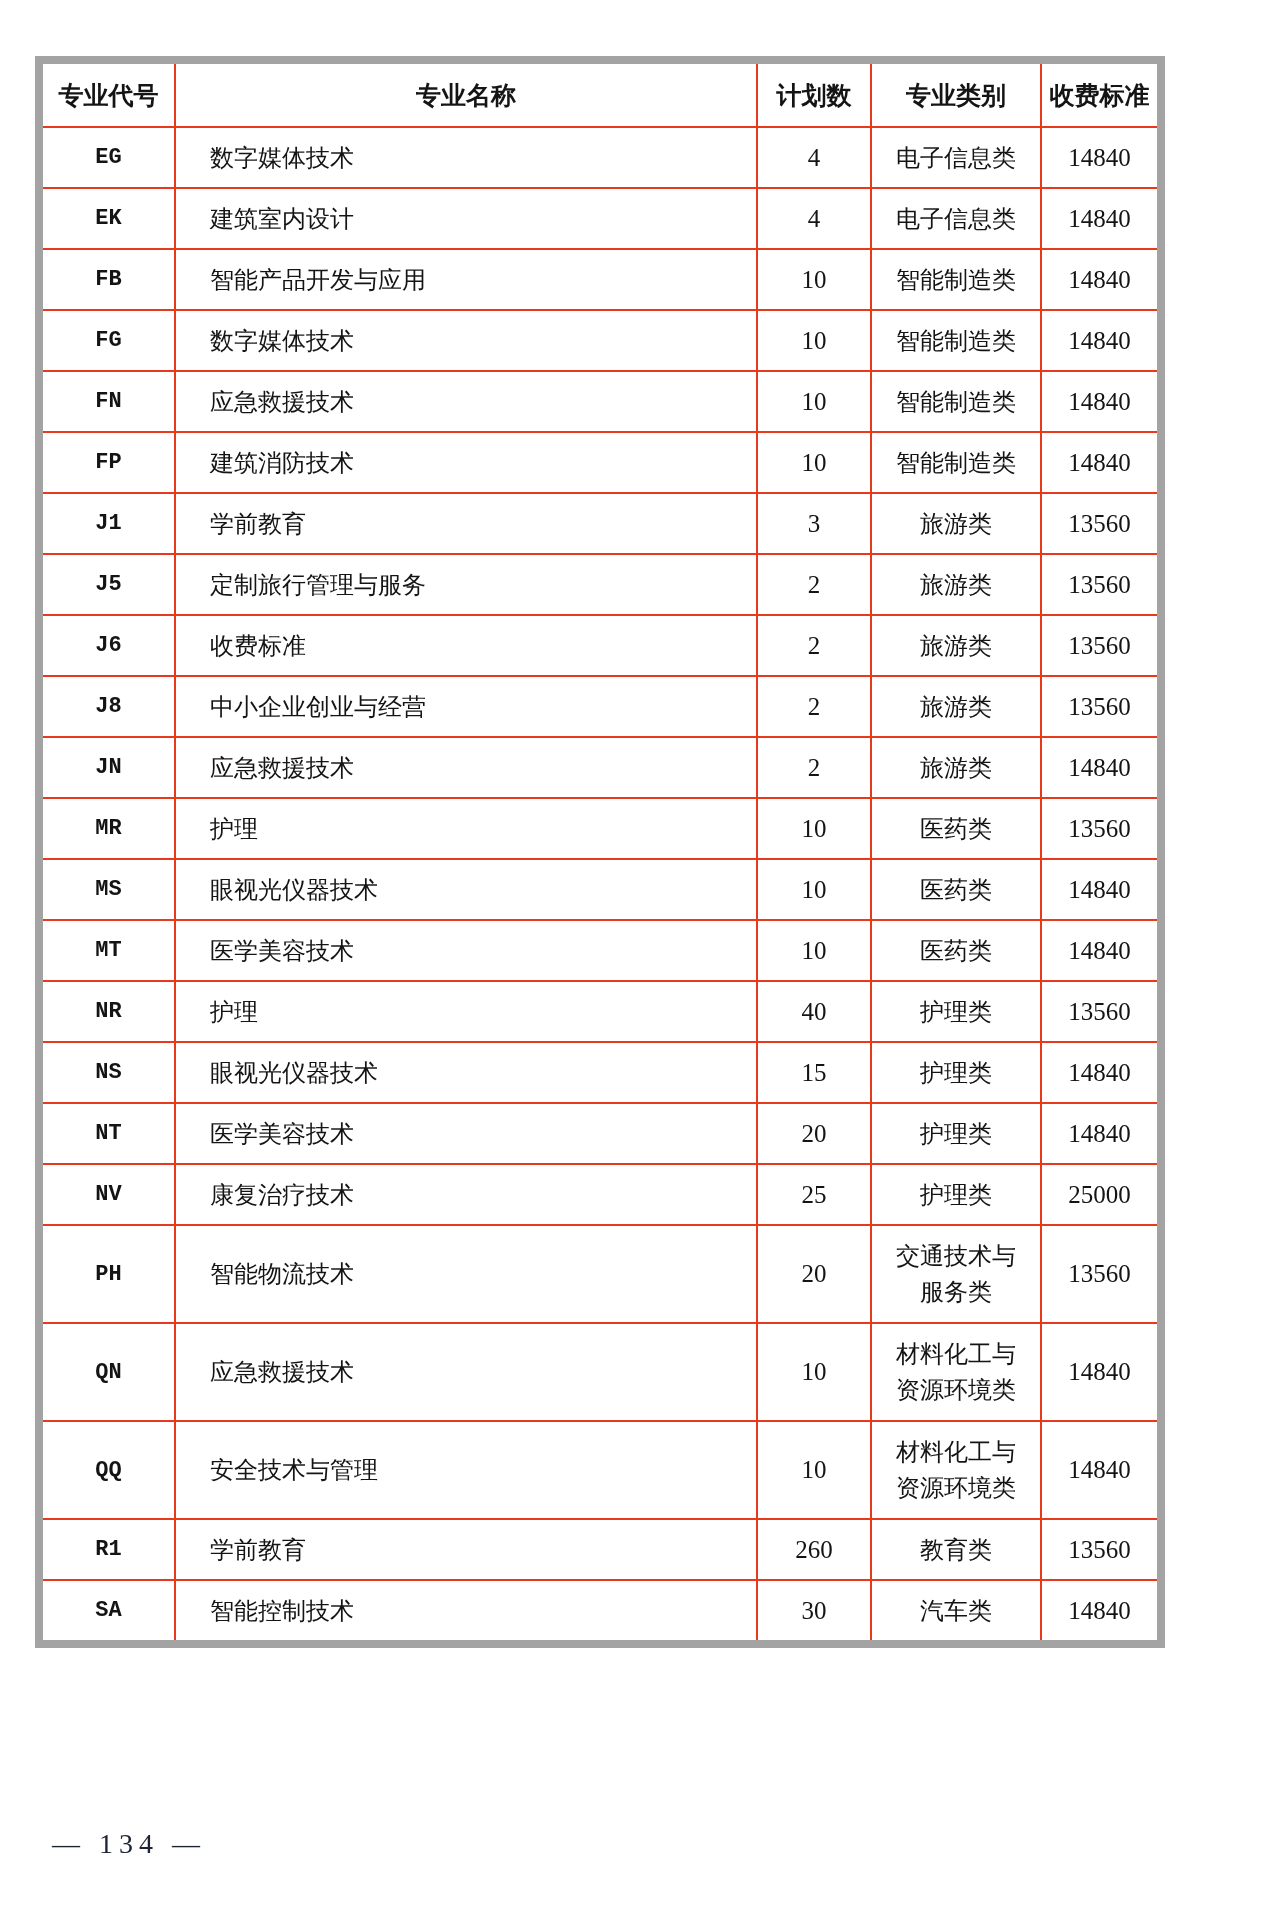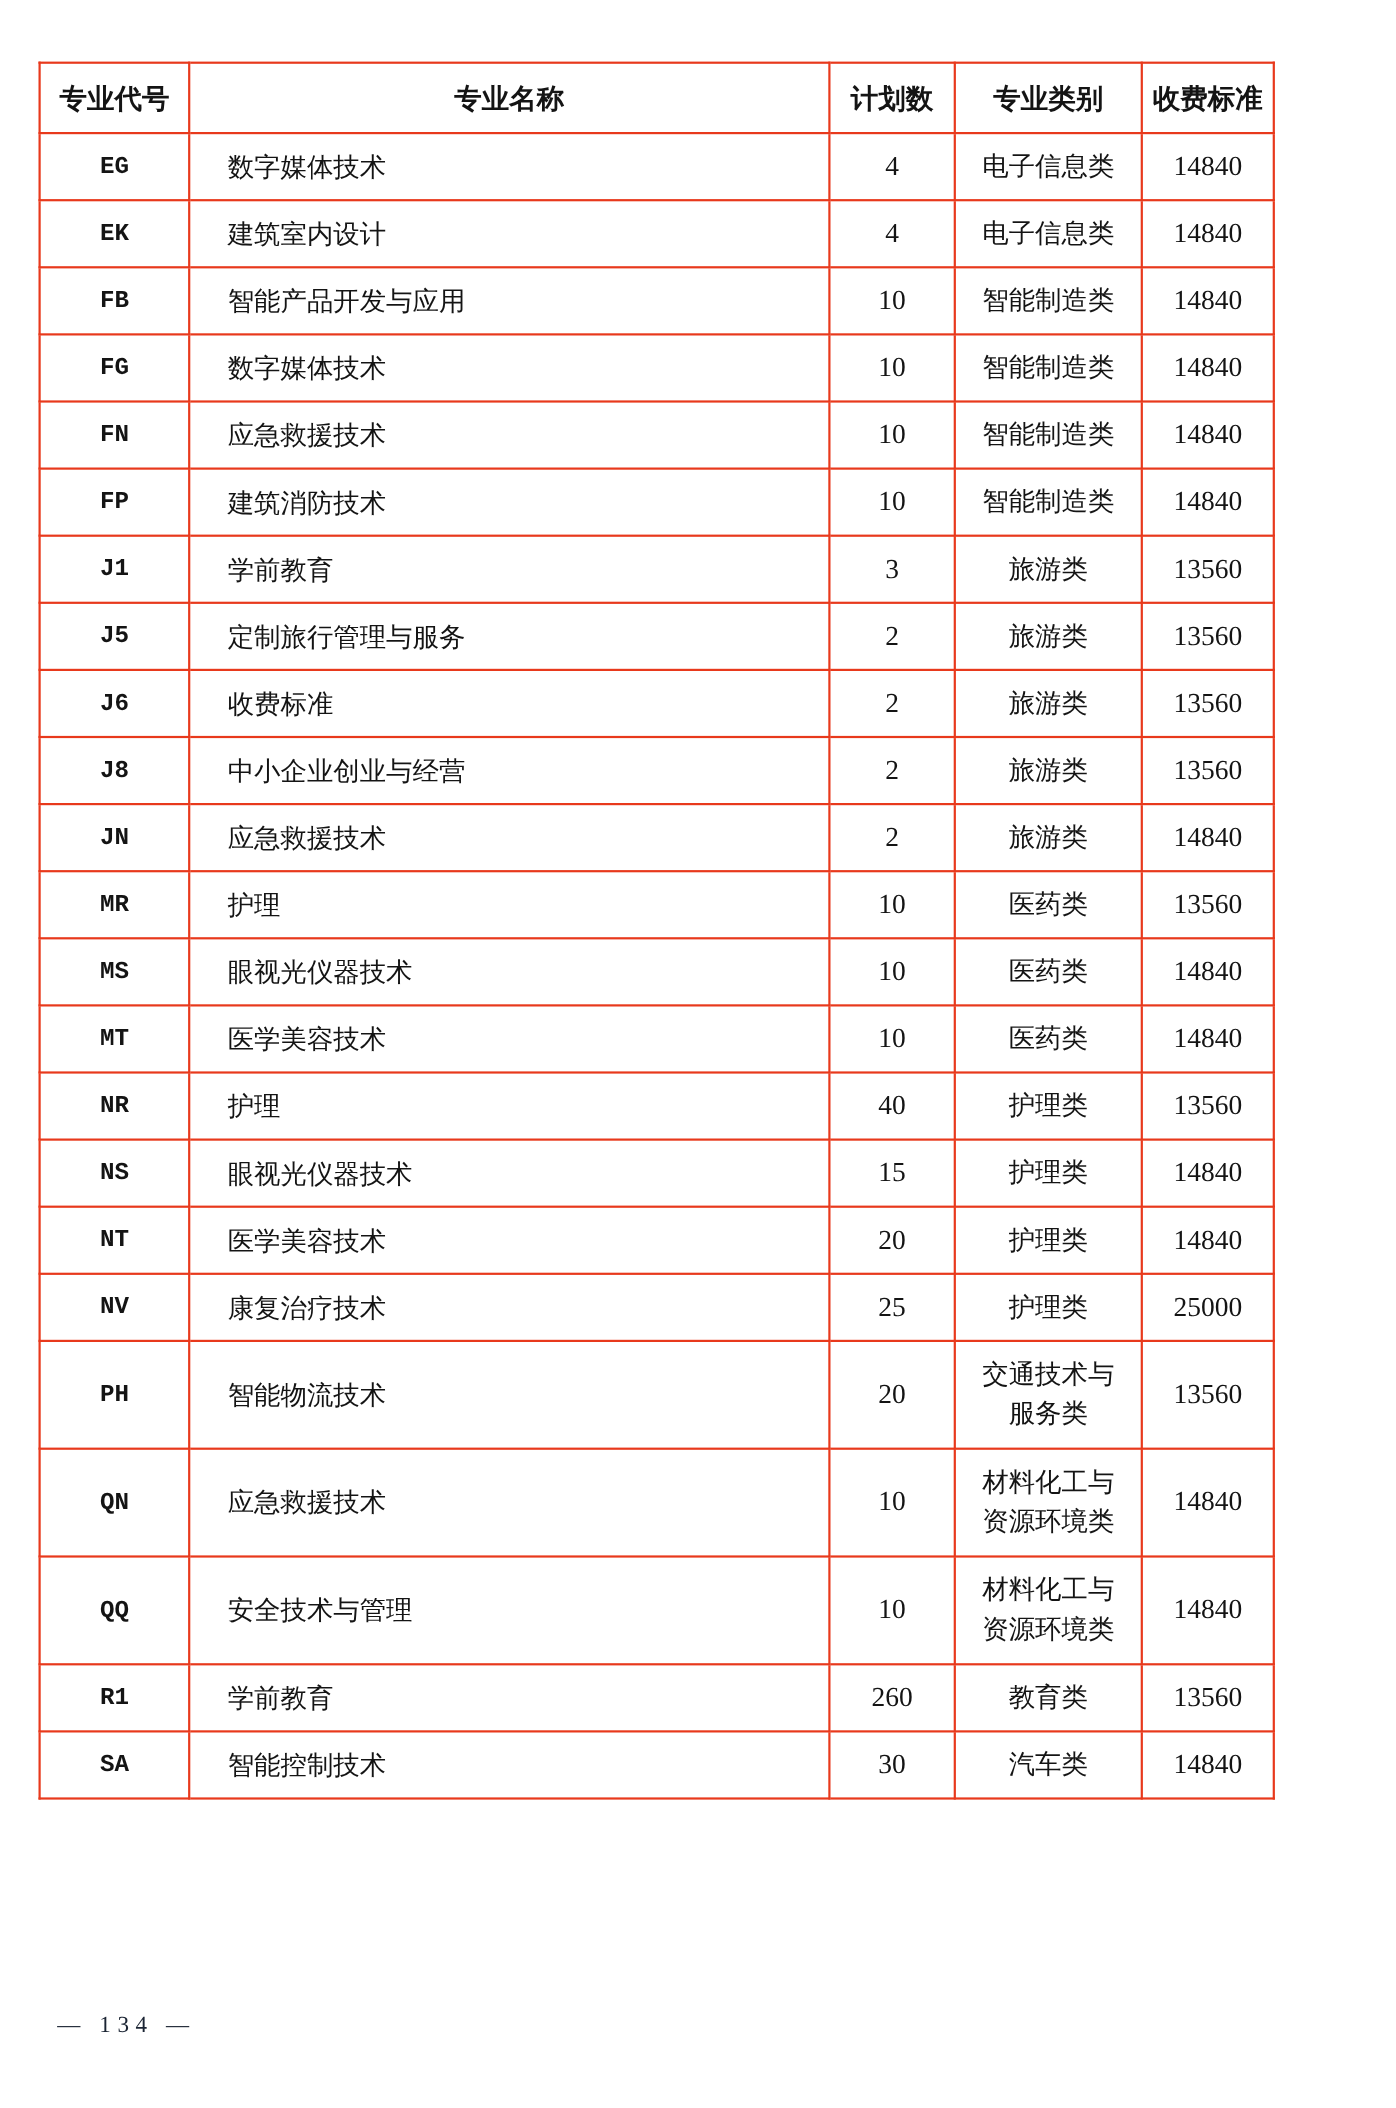--- a/index.html
+++ b/index.html
@@ -14,21 +14,21 @@
     font-family: "Liberation Serif", "DejaVu Serif", serif;
     color: #141414;
   }
   .plan-table {
     position: absolute;
     left: 35px;
     top: 56px;
     width: 1122px;
     border-collapse: collapse;
     table-layout: fixed;
-    border: 2px solid #a3a3a3;
+    border: 8px solid #a3a3a3;
   }
   .plan-table th,
   .plan-table td {
     border: 2px solid #e8391c;
     text-align: center;
     vertical-align: middle;
     font-size: 24px;
     padding: 0;
     background: #ffffff;
   }
@@ -57,21 +57,21 @@
     font-size: 25px;
   }
   td.cell-category {
     white-space: pre-line;
     line-height: 1.5;
   }
   .page-footer {
     position: absolute;
     left: 52px;
     top: 1828px;
-    font-size: 21px;
+    font-size: 28px;
     letter-spacing: 6px;
     color: #1b2433;
     white-space: pre;
   }
 </style>
 </head>
 <body>
 
 <table class="plan-table">
   <colgroup>

